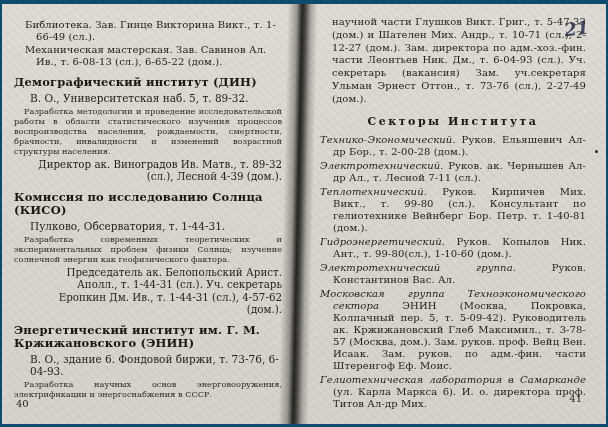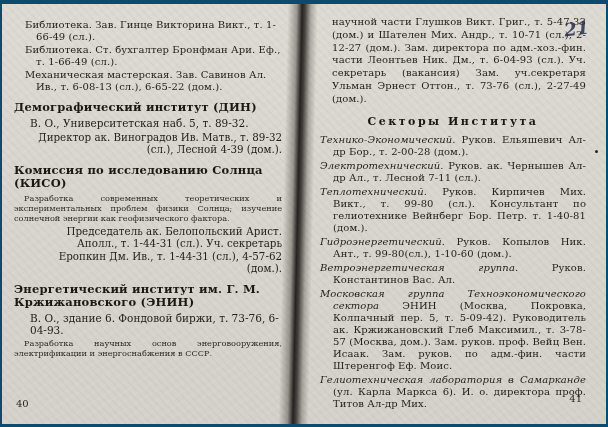--- a/index.html
+++ b/index.html
@@ -56,48 +56,49 @@
 </style>
 </head>
 <body>
 
 <div class="scan">
   <div class="paper">
     <div class="gutter"></div>
 
     <div class="page page-left">
       <p class="entry">Библиотека. Зав. Гинце Викторина Викт., т. 1-66-49 (сл.).</p>
-      <p class="entry">Библиотека. Ст. бухгалтер Бронфман Ари. Еф., т. 1-66-49 (сл.).</p>
       <p class="entry">Механическая мастерская. Зав. Савинов Ал. Ив., т. 6-08-13 (сл.), 6-65-22 (дом.).</p>
 
       <h2 class="inst">Демографический институт (ДИН)</h2>
       <p class="addr">В. О., Университетская наб. 5, т. 89-32.</p>
+      <p class="desc">Разработка методологии и проведение исследовательской работы в области статистического изучения процессов воспроизводства населения, рождаемости, смертности, брачности, инвалидности и изменений возрастной структуры населения.</p>
       <p class="contact">Директор ак. Виноградов Ив. Матв., т. 89-32 (сл.), Лесной 4-39 (дом.).</p>
 
       <h2 class="inst">Комиссия по исследованию Солнца (КИСО)</h2>
+      <p class="addr">Пулково, Обсерватория, т. 1-44-31.</p>
       <p class="desc">Разработка современных теоретических и экспериментальных проблем физики Солнца; изучение солнечной энергии как геофизического фактора.</p>
       <p class="contact">Председатель ак. Белопольский Арист. Аполл., т. 1-44-31 (сл.). Уч. секретарь Еропкин Дм. Ив., т. 1-44-31 (сл.), 4-57-62 (дом.).</p>
 
       <h2 class="inst">Энергетический институт им. Г. М. Кржижановского (ЭНИН)</h2>
       <p class="addr">В. О., здание 6. Фондовой биржи, т. 73-76, 6-04-93.</p>
       <p class="desc">Разработка научных основ энерговооружения, электрификации и энергоснабжения в СССР.</p>
 
       <div class="pagenum num-left">40</div>
     </div>
 
     <div class="page page-right">
       <p class="cont">научной части Глушков Викт. Григ., т. 5-47-33 (дом.) и Шателен Мих. Андр., т. 10-71 (сл.), 2-12-27 (дом.). Зам. директора по адм.-хоз.-фин. части Леонтьев Ник. Дм., т. 6-04-93 (сл.). Уч. секретарь (вакансия) Зам. уч.секретаря Ульман Эрнест Оттон., т. 73-76 (сл.), 2-27-49 (дом.).</p>
 
       <h3 class="secthead">Секторы Института</h3>
 
       <p class="sector"><span class="term">Технико-Экономический.</span><span> Руков. Ельяшевич Ал-др Бор., т. 2-00-28 (дом.).</span></p>
       <p class="sector"><span class="term">Электротехнический.</span><span> Руков. ак. Чернышев Ал-др Ал., т. Лесной 7-11 (сл.).</span></p>
       <p class="sector"><span class="term">Теплотехнический.</span><span> Руков. Кирпичев Мих. Викт., т. 99-80 (сл.). Консультант по гелиотехнике Вейнберг Бор. Петр. т. 1-40-81 (дом.).</span></p>
       <p class="sector"><span class="term">Гидроэнергетический.</span><span> Руков. Копылов Ник. Ант., т. 99-80(сл.), 1-10-60 (дом.).</span></p>
-      <p class="sector"><span class="term">Ветроэнергетическая группа.</span><span> Руков. Константинов Вас. Ал.</span></p>
+      <p class="sector"><span class="term">Электротехнический группа.</span><span> Руков. Константинов Вас. Ал.</span></p>
       <p class="sector"><span class="term">Московская группа Техноэкономического сектора</span><span> ЭНИН (Москва, Покровка, Колпачный пер. 5, т. 5-09-42). Руководитель ак. Кржижановский Глеб Максимил., т. 3-78-57 (Москва, дом.). Зам. руков. проф. Вейц Вен. Исаак. Зам. руков. по адм.-фин. части Штеренгоф Еф. Моис.</span></p>
       <p class="sector"><span class="term">Гелиотехническая лаборатория в Самарканде</span><span> (ул. Карла Маркса 6). И. о. директора проф. Титов Ал-др Мих.</span></p>
 
       <div class="pagenum num-right">41</div>
     </div>
 
     <div class="handwrite">21</div>
     <div class="speck"></div>
   </div>
 </div>

